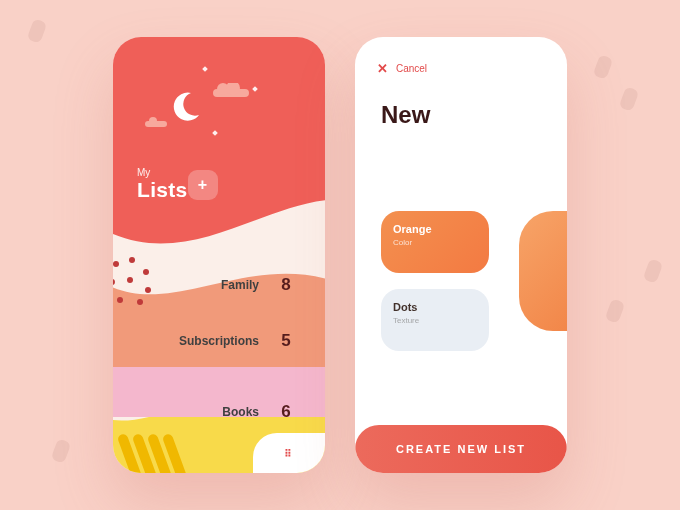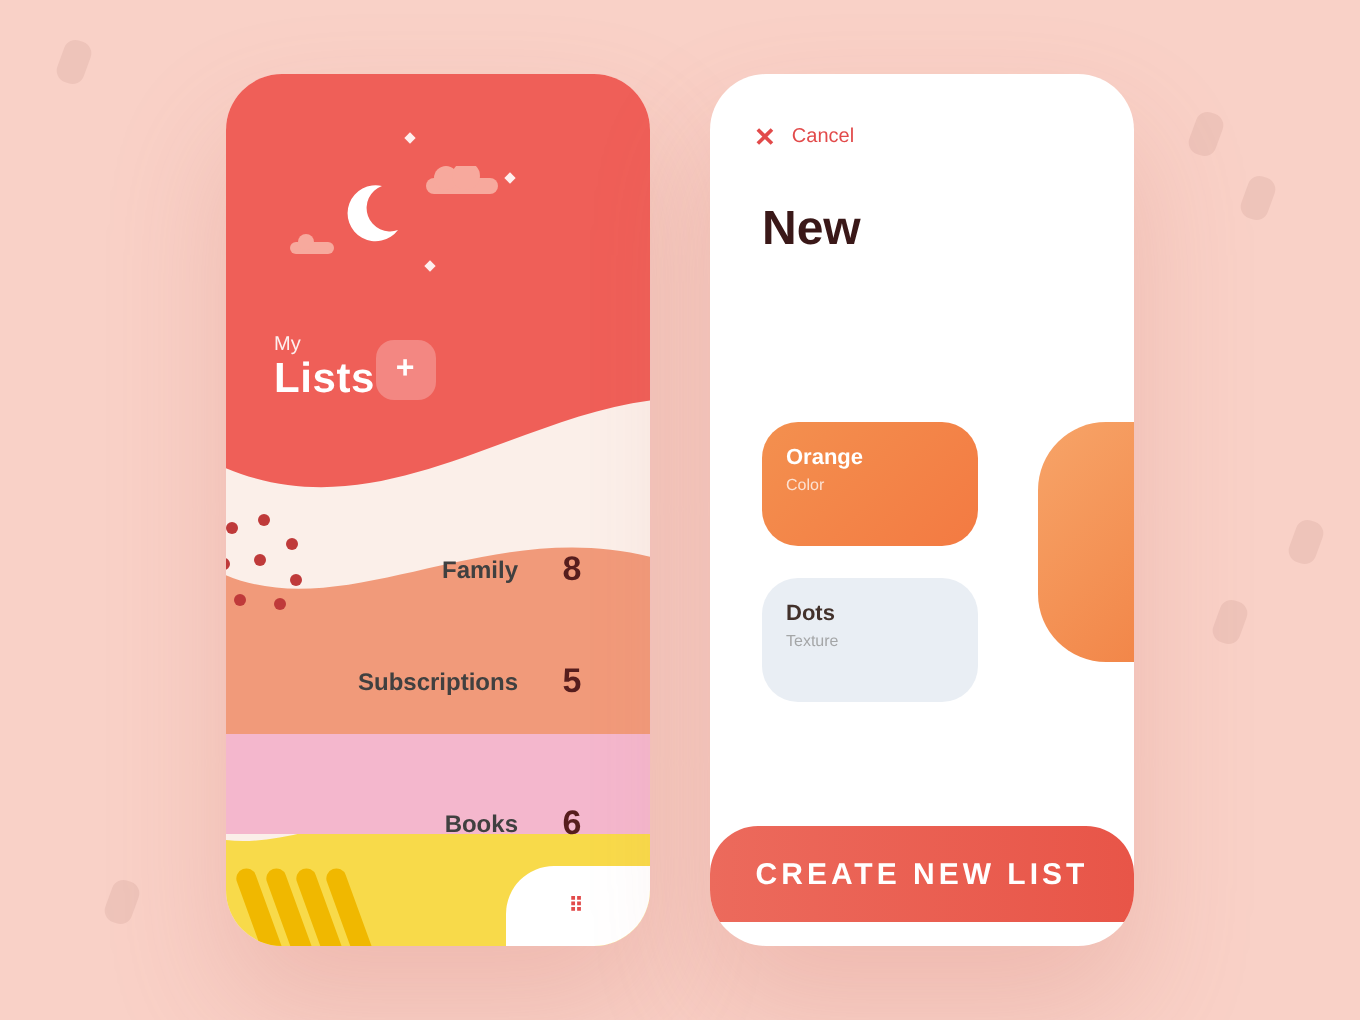--- a/index.html
+++ b/index.html
@@ -124,24 +124,24 @@
   .opt-card .s{ font-size:8px; opacity:.75; margin-top:3px;}
   .card-orange{ top:174px; background:linear-gradient(135deg,#f3904f,#f37a42); color:#fff;}
   .card-dots{ top:252px; background:#e9eef4; color:#42312b;}
   .card-dots .s{ color:#8e8e8e;}
   .big-orange{
     position:absolute; top:174px; right:-72px;
     width:120px; height:120px; border-radius:34px;
     background:linear-gradient(135deg,#f7a468,#f07a3c);
   }
   .create-btn{
-    position:absolute; bottom:12px; left:0; right:0;
+    position:absolute; bottom:0; left:0; right:0;
     height:48px; border-top-left-radius:24px; border-top-right-radius:24px;
     background:linear-gradient(90deg,#ec6a5c,#e85548);
-    color:#fff; font-size:15px; font-weight:800; letter-spacing:2px;
+    color:#fff; font-size:11px; font-weight:800; letter-spacing:2px;
     display:flex; align-items:center; justify-content:center; cursor:pointer;
   }
 </style>
 </head>
 <body>
 
 <div class="bg-stroke" style="top:20px;left:30px;"></div>
 <div class="bg-stroke" style="top:440px;left:54px;"></div>
 <div class="bg-stroke" style="top:56px;right:70px;"></div>
 <div class="bg-stroke" style="top:88px;right:44px;"></div>

